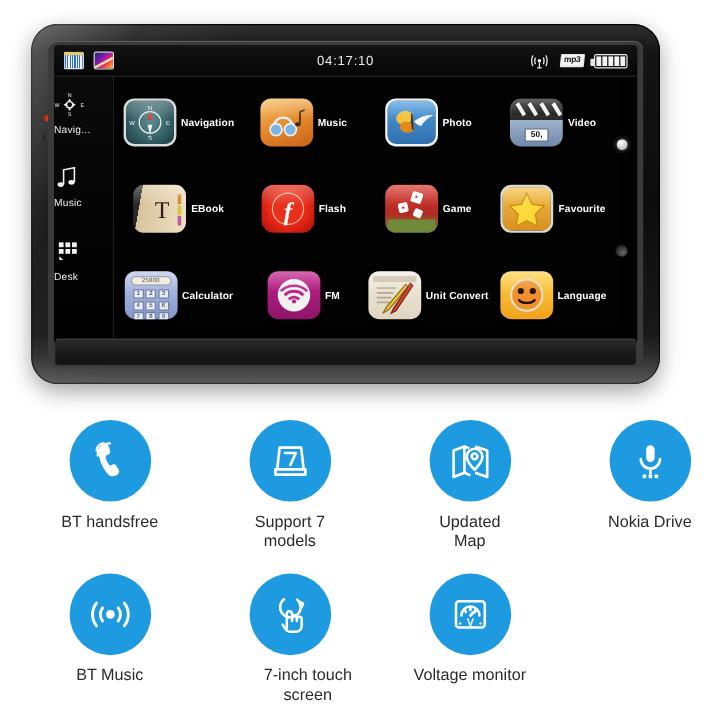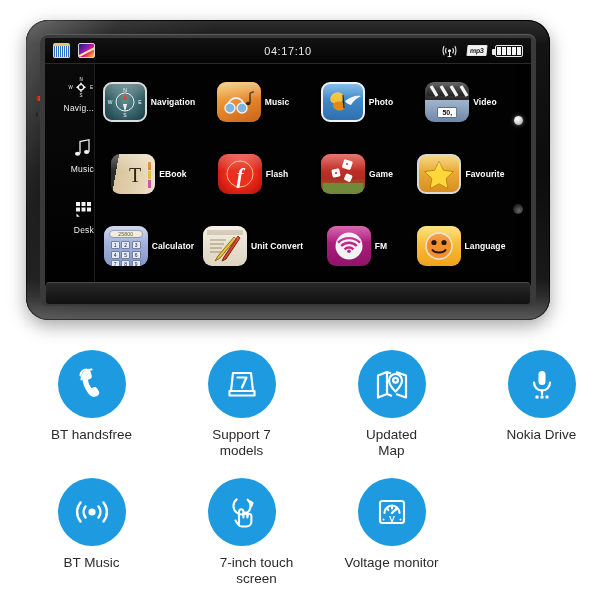--- a/index.html
+++ b/index.html
@@ -122,21 +122,21 @@
   .battery i { display:block; flex:1; height:100%; background:#f4f4f4; }
 
   
   .side-rail {
     position:absolute; left:0; top:26px; width:50px; bottom:0;
     background: linear-gradient(180deg,#0a0a0a,#000);
     border-right:1px solid #1d1d1d;
     display:flex; flex-direction:column; align-items:center;
     padding-top:10px; gap:22px;
   }
-  .rail-item { display:flex; flex-direction:column; align-items:flex-end; gap:3px; width:100%; }
+  .rail-item { display:flex; flex-direction:column; align-items:flex-start; gap:3px; width:100%; }
   .rail-ico { height:26px; display:flex; align-items:center; justify-content:center; color:#f2f2f2; }
   .rail-lbl { color:#efefef; font-size:8.5px; letter-spacing:.2px; }
 
   
   .grid {
     position:absolute; left:52px; top:28px; right:18px; bottom:4px;
     display:grid; grid-template-columns: repeat(4, 1fr); grid-template-rows: repeat(3, 1fr);
     align-items:center; justify-items:center;
   }
   .app { display:flex; flex-direction:row; align-items:center; gap:4px; }
@@ -413,46 +413,46 @@
                 <span>6</span>
                 <span>7</span>
                 <span>8</span>
                 <span>9</span>
               </div>
             </div>
             <div class="app-lbl">Calculator</div>
           </div>
 
           <div class="app">
-            <div class="app-ico ic-unit">
-              <div class="art">
-                <svg width="42" height="38" viewBox="0 0 42 38">
-                  <rect x="3" y="3" width="36" height="5" fill="#cbbfa6"></rect>
-                  <path d="M6 13h16M6 17h14M6 21h12M6 25h16" stroke="#b6a88c" stroke-width="1.4"></path>
-                  <path d="M30 10L14 29l-3 5 5-3L32 12z" fill="#e8c23a" stroke="#8a6f18" stroke-width="1"></path>
-                  <path d="M34 9L20 30l-2 4 4-2L36 11z" fill="#d4452e" stroke="#7a2318" stroke-width="1"></path>
-                </svg>
-              </div>
-            </div>
-            <div class="app-lbl">Unit Convert</div>
-          </div>
-
-          <div class="app">
             <div class="app-ico ic-fm">
               <div class="art">
                 <svg width="36" height="34" viewBox="0 0 36 34">
                   <circle cx="18" cy="17" r="13.5" fill="#f2f2f2"></circle>
                   <path d="M18 24a1.8 1.8 0 100-3.6 1.8 1.8 0 000 3.6z" fill="#c2228c"></path>
                   <path d="M13.6 20.4a6.2 6.2 0 018.8 0" fill="none" stroke="#c2228c" stroke-width="2.4"></path>
                   <path d="M10.2 17a11 11 0 0115.6 0" fill="none" stroke="#c2228c" stroke-width="2.4"></path>
                   <path d="M7 13.6a15.8 15.8 0 0122 0" fill="none" stroke="#c2228c" stroke-width="2.2"></path>
                 </svg>
               </div>
             </div>
             <div class="app-lbl">FM</div>
+          </div>
+
+          <div class="app">
+            <div class="app-ico ic-unit">
+              <div class="art">
+                <svg width="42" height="38" viewBox="0 0 42 38">
+                  <rect x="3" y="3" width="36" height="5" fill="#cbbfa6"></rect>
+                  <path d="M6 13h16M6 17h14M6 21h12M6 25h16" stroke="#b6a88c" stroke-width="1.4"></path>
+                  <path d="M30 10L14 29l-3 5 5-3L32 12z" fill="#e8c23a" stroke="#8a6f18" stroke-width="1"></path>
+                  <path d="M34 9L20 30l-2 4 4-2L36 11z" fill="#d4452e" stroke="#7a2318" stroke-width="1"></path>
+                </svg>
+              </div>
+            </div>
+            <div class="app-lbl">Unit Convert</div>
           </div>
 
           <div class="app">
             <div class="app-ico ic-lang">
               <div class="art">
                 <svg width="36" height="34" viewBox="0 0 36 34">
                   <circle cx="18" cy="17" r="13" fill="#f2912c" stroke="#e8e2d0" stroke-width="1.6"></circle>
                   <circle cx="13" cy="13.5" r="2.6" fill="#241405"></circle>
                   <circle cx="23" cy="13.5" r="2.6" fill="#241405"></circle>
                   <path d="M11.5 21c2 3.2 11 3.2 13 0" fill="none" stroke="#241405" stroke-width="2" stroke-linecap="round"></path>

